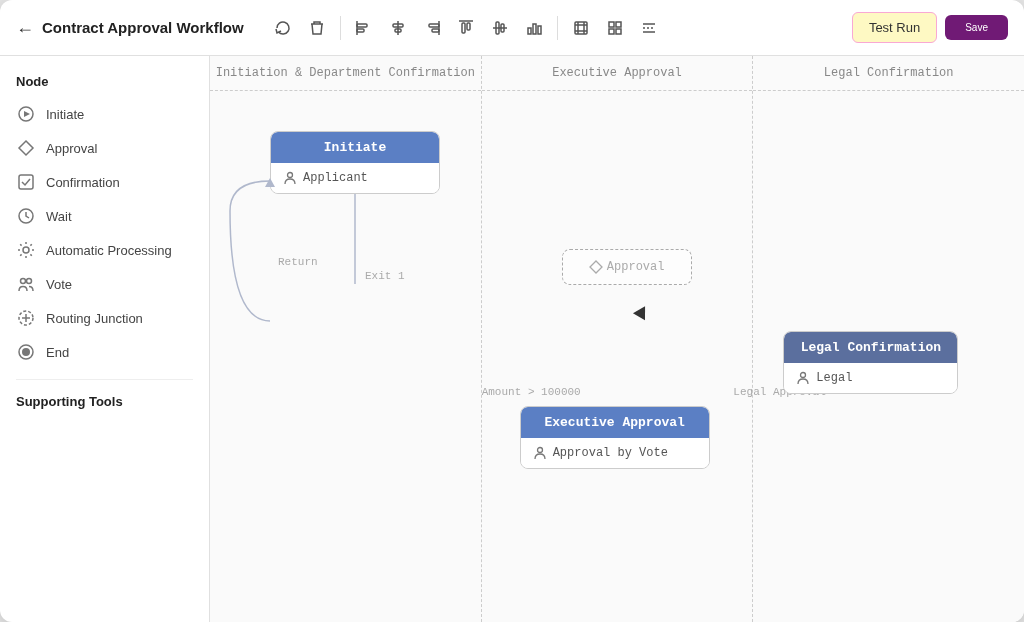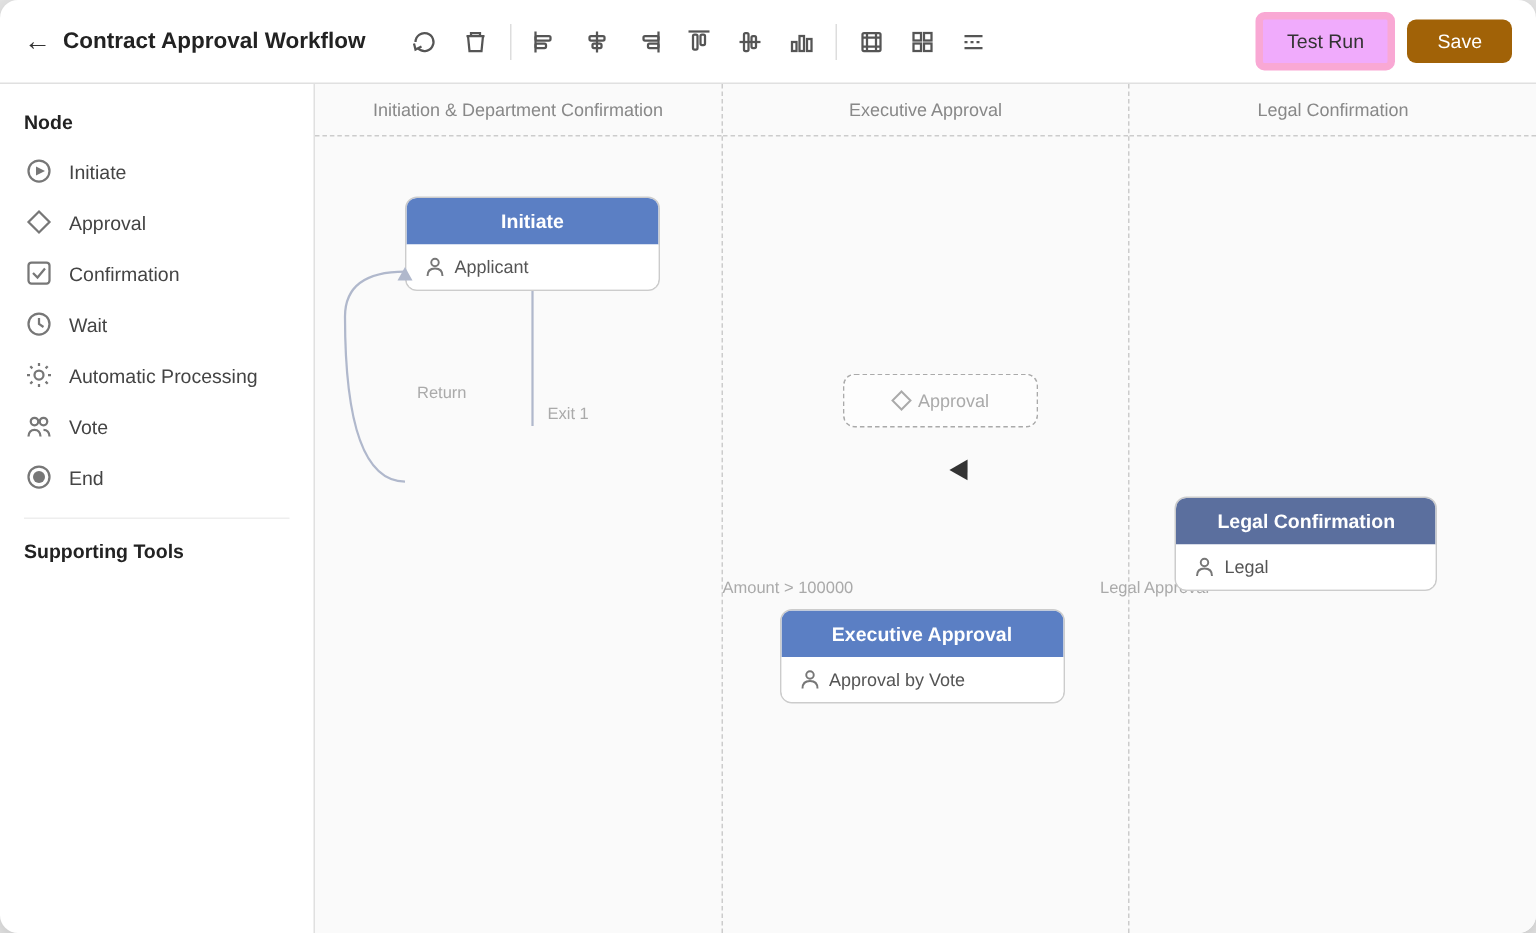--- a/index.html
+++ b/index.html
@@ -72,35 +72,35 @@
       background: #ddd;
       margin: 0 4px;
     }
     .header-actions {
       display: flex;
       align-items: center;
       gap: 8px;
     }
     .test-run-btn {
       padding: 7px 16px;
-      border: 5px solid #f9a8d4;
+      border: 1px solid #f9a8d4;
       border-radius: 6px;
-      background: #f0abfc;
+      background: #fef9c3;
       cursor: pointer;
       font-size: 13px;
       color: #333;
     }
     .save-btn {
       padding: 7px 20px;
       border: none;
       border-radius: 6px;
-      background: #a16207;
+      background: #701a75;
       color: #fff;
       cursor: pointer;
-      font-size: 13px;
+      font-size: 10px;
       font-weight: 500;
     }
     
     .main {
       display: flex;
       flex: 1;
       overflow: hidden;
     }
     
     .sidebar {
@@ -147,20 +147,21 @@
     
     .canvas {
       flex: 1;
       overflow: hidden;
       position: relative;
       background: #fafafa;
     }
     .canvas-columns {
       display: flex;
       height: 100%;
+      font-family: Liberation Mono, monospace;
     }
     .canvas-col {
       flex: 1;
       border-right: 1px dashed #ccc;
       position: relative;
     }
     .canvas-col:last-child { border-right: none; }
     .canvas-col-header {
       font-size: 12px;
       color: #888;
@@ -404,20 +405,30 @@
             <circle cx="6" cy="6" r="2.5"></circle>
             <circle cx="12" cy="6" r="2.5"></circle>
             <path d="M2 16c0-3 1.8-4.5 4-4.5s4 1.5 4 4.5"></path>
             <path d="M12 11.5c2.2 0 4 1.5 4 4.5"></path>
           </svg>
         </div>
         <span>Vote</span>
       </div>
 
 
+      <div class="sidebar-item">
+        <div class="sidebar-icon">
+          <svg width="18" height="18" viewBox="0 0 18 18" fill="none" stroke="#777" stroke-width="1.5">
+            <circle cx="9" cy="9" r="7" stroke-dasharray="3,2"></circle>
+            <line x1="5" y1="9" x2="13" y2="9"></line>
+            <line x1="9" y1="5" x2="9" y2="13"></line>
+          </svg>
+        </div>
+        <span>Routing Junction</span>
+      </div>
 
 
       <div class="sidebar-item">
         <div class="sidebar-icon">
           <svg width="18" height="18" viewBox="0 0 18 18" fill="none" stroke="#777" stroke-width="1.5">
             <circle cx="9" cy="9" r="7"></circle>
             <circle cx="9" cy="9" r="4" fill="#777" stroke="none"></circle>
           </svg>
         </div>
         <span>End</span>

